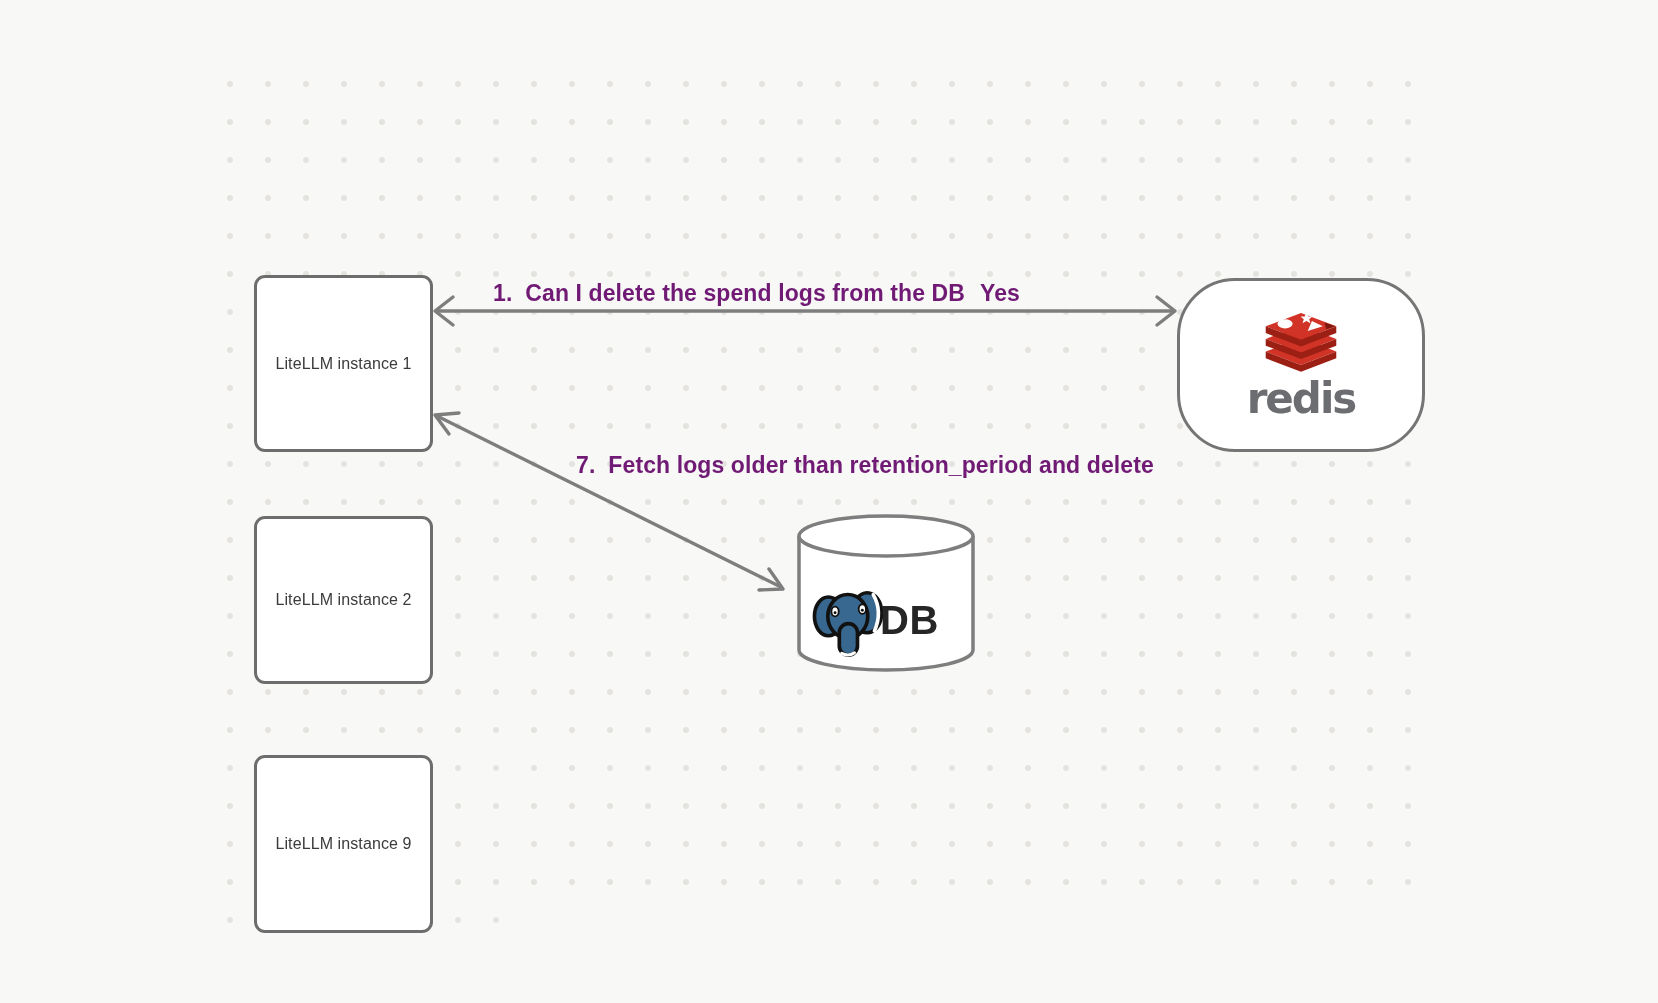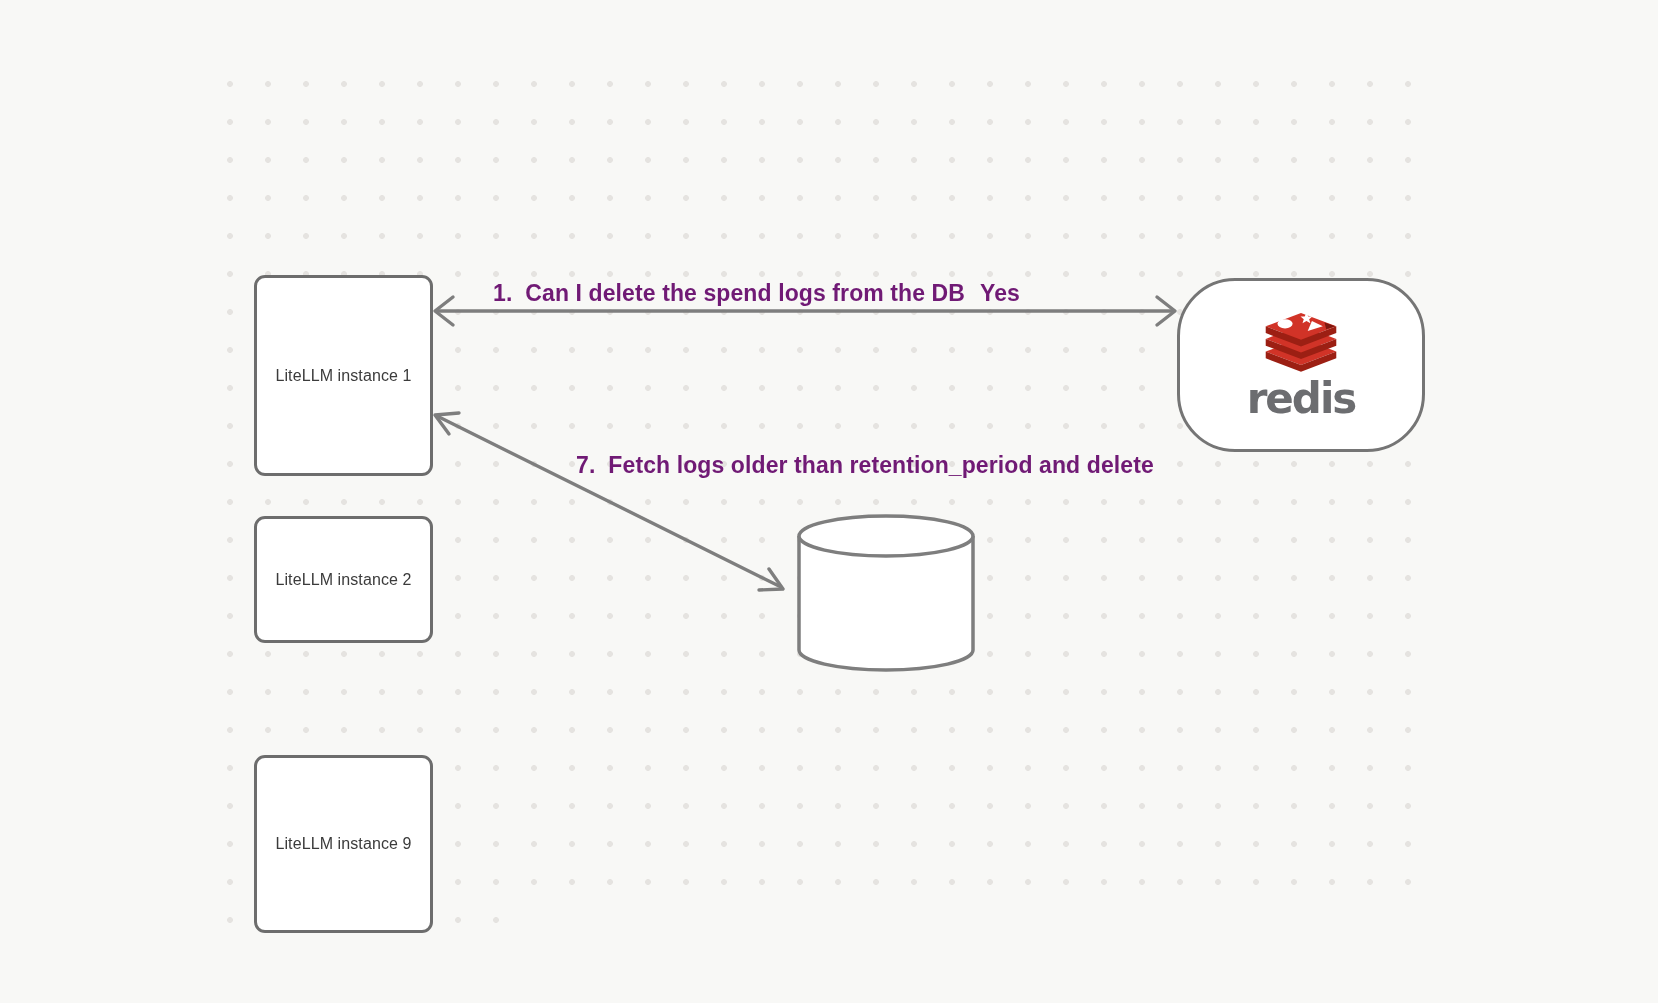--- a/index.html
+++ b/index.html
@@ -28,22 +28,22 @@
   
   .instance-box{
     position:absolute;left:254px;width:179px;
     background:#ffffff;
     border:3.4px solid #6d6d6d;
     border-radius:11px;
     display:flex;align-items:center;justify-content:center;
     z-index:2;
     box-sizing:border-box;
   }
-  #instance-1{top:275px;height:201px;}
-  #instance-2{top:516px;height:127px;}
+  #instance-1{top:275px;height:177px;}
+  #instance-2{top:516px;height:168px;}
   #instance-3{top:755px;height:178px;}
   .instance-label{
     font-size:16px;color:#3b3b3b;letter-spacing:.1px;
   }
 
   #redis-node{
     position:absolute;left:1177px;top:278px;width:248px;height:174px;
     background:#ffffff;border:3.5px solid #757575;border-radius:58px;
     display:flex;flex-direction:column;align-items:center;justify-content:center;
     z-index:2;box-sizing:border-box;
@@ -126,18 +126,35 @@
         <polygon points="78,13.5 91,18 80,21.5" fill="#7e170e"></polygon>
       </g>
     </svg>
     <div id="redis-wordmark">redis</div>
   </div>
 
   <svg id="db-cylinder-svg" width="178" height="160" viewBox="0 0 178 160">
     <path d="M2,22 L2,136 A87,20 0 0 0 176,136 L176,22" fill="#ffffff" stroke="#7e7e7e" stroke-width="3.5"></path>
     <ellipse cx="89" cy="22" rx="87" ry="20" fill="#ffffff" stroke="#7e7e7e" stroke-width="3.5"></ellipse>
   </svg>
+  <div id="db-content">
+    <svg width="78" height="80" viewBox="0 0 64 66">
+      <g stroke="#111111" stroke-width="3" fill="#38678f" stroke-linejoin="round">
+        <ellipse cx="15" cy="30" rx="11.5" ry="16"></ellipse>
+        <ellipse cx="47" cy="27" rx="12" ry="16.5"></ellipse>
+        <ellipse cx="31" cy="30" rx="16.5" ry="18"></ellipse>
+        <rect x="24" y="36" width="15" height="26" rx="7.5"></rect>
+      </g>
+      <path d="M52,12 q8,14 1,30" stroke="#ffffff" stroke-width="3" fill="none" stroke-linecap="round"></path>
+      <path d="M26,60.5 q5.5,3 10.5,-0.5" stroke="#ffffff" stroke-width="2.5" fill="none" stroke-linecap="round"></path>
+      <ellipse cx="20.5" cy="26" rx="3" ry="4" fill="#ffffff" stroke="#111111" stroke-width="1.5"></ellipse>
+      <ellipse cx="43" cy="24" rx="3" ry="4" fill="#ffffff" stroke="#111111" stroke-width="1.5"></ellipse>
+      <circle cx="20.5" cy="27" r="1.2" fill="#111111"></circle>
+      <circle cx="43" cy="25" r="1.2" fill="#111111"></circle>
+    </svg>
+    <span id="db-label">DB</span>
+  </div>
 
   <div id="edge1-label" class="edge-label">1.  Can I delete the spend logs from the DB</div>
   <div id="edge1-response" class="edge-label">Yes</div>
   <div id="edge2-label" class="edge-label">7.  Fetch logs older than retention_period and delete</div>
 
 </div>
 
 </body></html>

